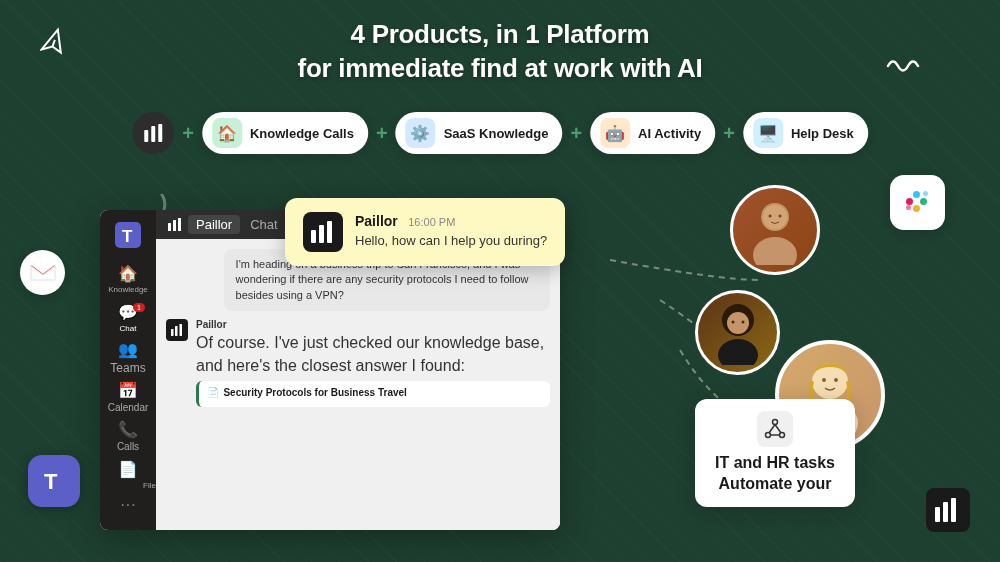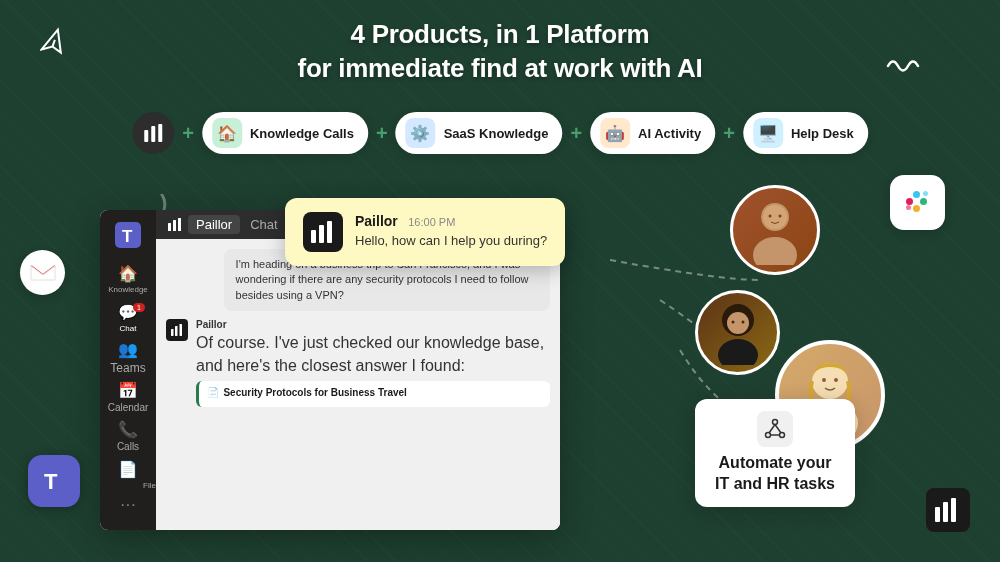--- a/index.html
+++ b/index.html
@@ -725,22 +725,22 @@
       <svg width="22" height="22" viewBox="0 0 22 22" fill="none">
         <circle cx="11" cy="4" r="2.5" stroke="#333" stroke-width="1.5"></circle>
         <circle cx="4" cy="17" r="2.5" stroke="#333" stroke-width="1.5"></circle>
         <circle cx="18" cy="17" r="2.5" stroke="#333" stroke-width="1.5"></circle>
         <line x1="11" y1="6.5" x2="5" y2="15" stroke="#333" stroke-width="1.5"></line>
         <line x1="11" y1="6.5" x2="17" y2="15" stroke="#333" stroke-width="1.5"></line>
         <line x1="6.5" y1="17" x2="15.5" y2="17" stroke="#333" stroke-width="1.5"></line>
       </svg>
     </div>
     <div class="automate-text">
+      <div>IT and HR tasks</div>
       <div>Automate your</div>
-      <div>IT and HR tasks</div>
     </div>
   </div>
 
   <div class="slack-icon">
     <svg width="34" height="34" viewBox="0 0 34 34" fill="none">
 
       <rect x="5" y="12" width="7" height="7" rx="3.5" fill="#e01e5a"></rect>
       <rect x="12" y="5" width="7" height="7" rx="3.5" fill="#36c5f0"></rect>
       <rect x="19" y="12" width="7" height="7" rx="3.5" fill="#2eb67d"></rect>
       <rect x="12" y="19" width="7" height="7" rx="3.5" fill="#ecb22e"></rect>

